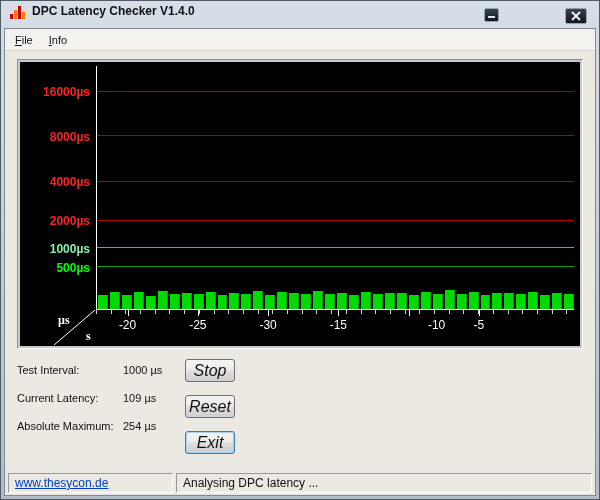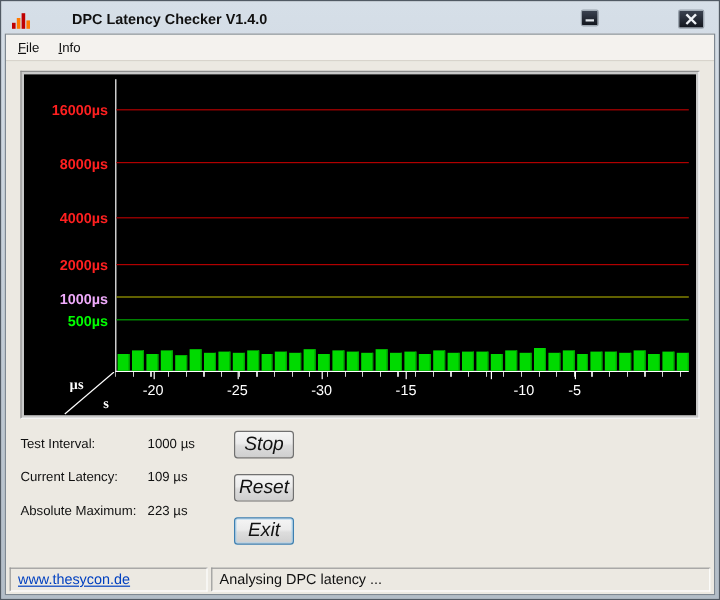--- a/index.html
+++ b/index.html
@@ -3,21 +3,21 @@
 <meta charset="utf-8">
 <style>
   * { box-sizing: border-box; margin: 0; padding: 0; }
   html, body { width: 600px; height: 500px; }
   body { font-family: "Liberation Sans", sans-serif; background: #fff; }
 
   .frame { width: 600px; height: 500px; border: 1px solid #515a64;
            background: linear-gradient(#d6dfe8, #b2bdc8);
            padding: 3px; display: flex; flex-direction: column; }
 
-  .titlebar { height: 24px; position: relative; display: flex; align-items: center; padding: 0 6px; gap: 28px; }
+  .titlebar { height: 24px; position: relative; display: flex; align-items: flex-start; padding: 0 6px; }
   .app-icon { width: 17px; height: 15px; display: flex; align-items: flex-end; gap: 1px; margin-right: 5px; }
   .app-icon i { display: block; width: 3px; }
   .title { font-size: 12px; font-weight: bold; color: #101010; }
   .winbtn { position: absolute; top: 4px; background: linear-gradient(#3a4250, #12161e);
             border: 1px solid #98a2ac; border-radius: 2px;
             display: flex; align-items: center; justify-content: center; cursor: default; }
   .winbtn.min { right: 97px; width: 15px; height: 14px; }
   .winbtn.close { right: 9px; width: 22px; height: 16px; }
 
   .client { flex: 1; background: #ece9e2; border: 1px solid #7e8892;
@@ -42,21 +42,21 @@
           font-size: 12px; font-weight: bold; }
   .xaxis { position: absolute; left: 76px; right: 6px; bottom: 0; height: 36px; }
   .tickstrip { position: absolute; left: 0; right: 0; top: 0; height: 4px;
                background: repeating-linear-gradient(to right, #cfcfcf 0 1px, transparent 1px 14.7px); }
   .majortick { position: absolute; top: 0; width: 1px; height: 6px; background: #fff; }
   .xtick { position: absolute; top: 8px; transform: translateX(-50%); color: #fff; font-size: 12px; }
   .corner { position: absolute; left: 0; bottom: 0; width: 76px; height: 36px; color: #fff; font-family: Liberation Serif, serif; }
   .unit-us { position: absolute; left: 38px; top: 3px; font-size: 12px; font-weight: bold; }
   .unit-s  { position: absolute; left: 66px; top: 19px; font-size: 12px; font-weight: bold; }
 
-  .bottom { display: flex; gap: 10px; margin: 6px 12px 4px; flex: 1; align-items: flex-start; min-height: 0; }
+  .bottom { display: flex; margin: 6px 12px 4px; flex: 1; align-items: flex-start; min-height: 0; }
   .stats { width: 168px; padding-top: 5px; font-size: 11px; color: #111; }
   .stat-row { display: flex; margin-bottom: 16px; }
   .stat-label { width: 106px; }
   .message { flex: 1; background: #fff; border: 1px solid #8f8f8f;
              border-right-color: #fff; border-bottom-color: #fff;
              min-height: 93px; padding: 4px 6px; font-size: 11px; line-height: 1.55; color: #222; }
   .btncol { width: 50px; display: flex; flex-direction: column; gap: 13px; }
   .btn { height: 23px; font-size: 16px; font-family: inherit; color: #111;
          border: 1px solid #707070; border-radius: 3px;
          background: linear-gradient(#f5f5f5, #ebebeb 45%, #dddddd 55%, #cfcfcf); cursor: default; font-style: italic; }
@@ -100,21 +100,21 @@
 
     <div class="menubar">
         <span class="menu-item"><u>F</u>ile</span>
         <span class="menu-item"><u>I</u>nfo</span>
       </div>
 
     <div class="chart-panel">
       <div class="chart-black">
         <div class="ylabels">
             <div class="ylab" style="bottom: calc(17.3% - 7px); color: rgb(0, 255, 0);">500µs</div>
-            <div class="ylab" style="bottom: calc(25% - 7px); color: #f0abfc;">1000µs</div>
+            <div class="ylab" style="bottom: calc(25% - 7px); color: #86efac;">1000µs</div>
             <div class="ylab" style="bottom: calc(36.3% - 7px); color: rgb(255, 32, 32);">2000µs</div>
             <div class="ylab" style="bottom: calc(52.4% - 7px); color: rgb(255, 32, 32);">4000µs</div>
             <div class="ylab" style="bottom: calc(71% - 7px); color: rgb(255, 32, 32);">8000µs</div>
             <div class="ylab" style="bottom: calc(89.5% - 7px); color: rgb(255, 32, 32);">16000µs</div>
           </div>
         <div class="plot">
           <div class="bars">
               <div class="bar" style="height: 14px; background: rgb(0, 218, 0);"></div>
               <div class="bar" style="height: 17px; background: rgb(0, 218, 0);"></div>
               <div class="bar" style="height: 14px; background: rgb(0, 218, 0);"></div>
@@ -195,21 +195,21 @@
           <div class="stat-row">
             <span class="stat-label">Test Interval:</span>
             <span class="stat-value">1000 µs</span>
           </div>
           <div class="stat-row">
             <span class="stat-label">Current Latency:</span>
             <span class="stat-value">109 µs</span>
           </div>
           <div class="stat-row">
             <span class="stat-label">Absolute Maximum:</span>
-            <span class="stat-value">223 µs</span>
+            <span class="stat-value">254 µs</span>
           </div>
         </div>
       <div class="btncol">
           <button class="btn">Stop</button>
           <button class="btn">Reset</button>
           <button class="btn focused">Exit</button>
         </div>
     </div>
 
     <div class="statusbar">

